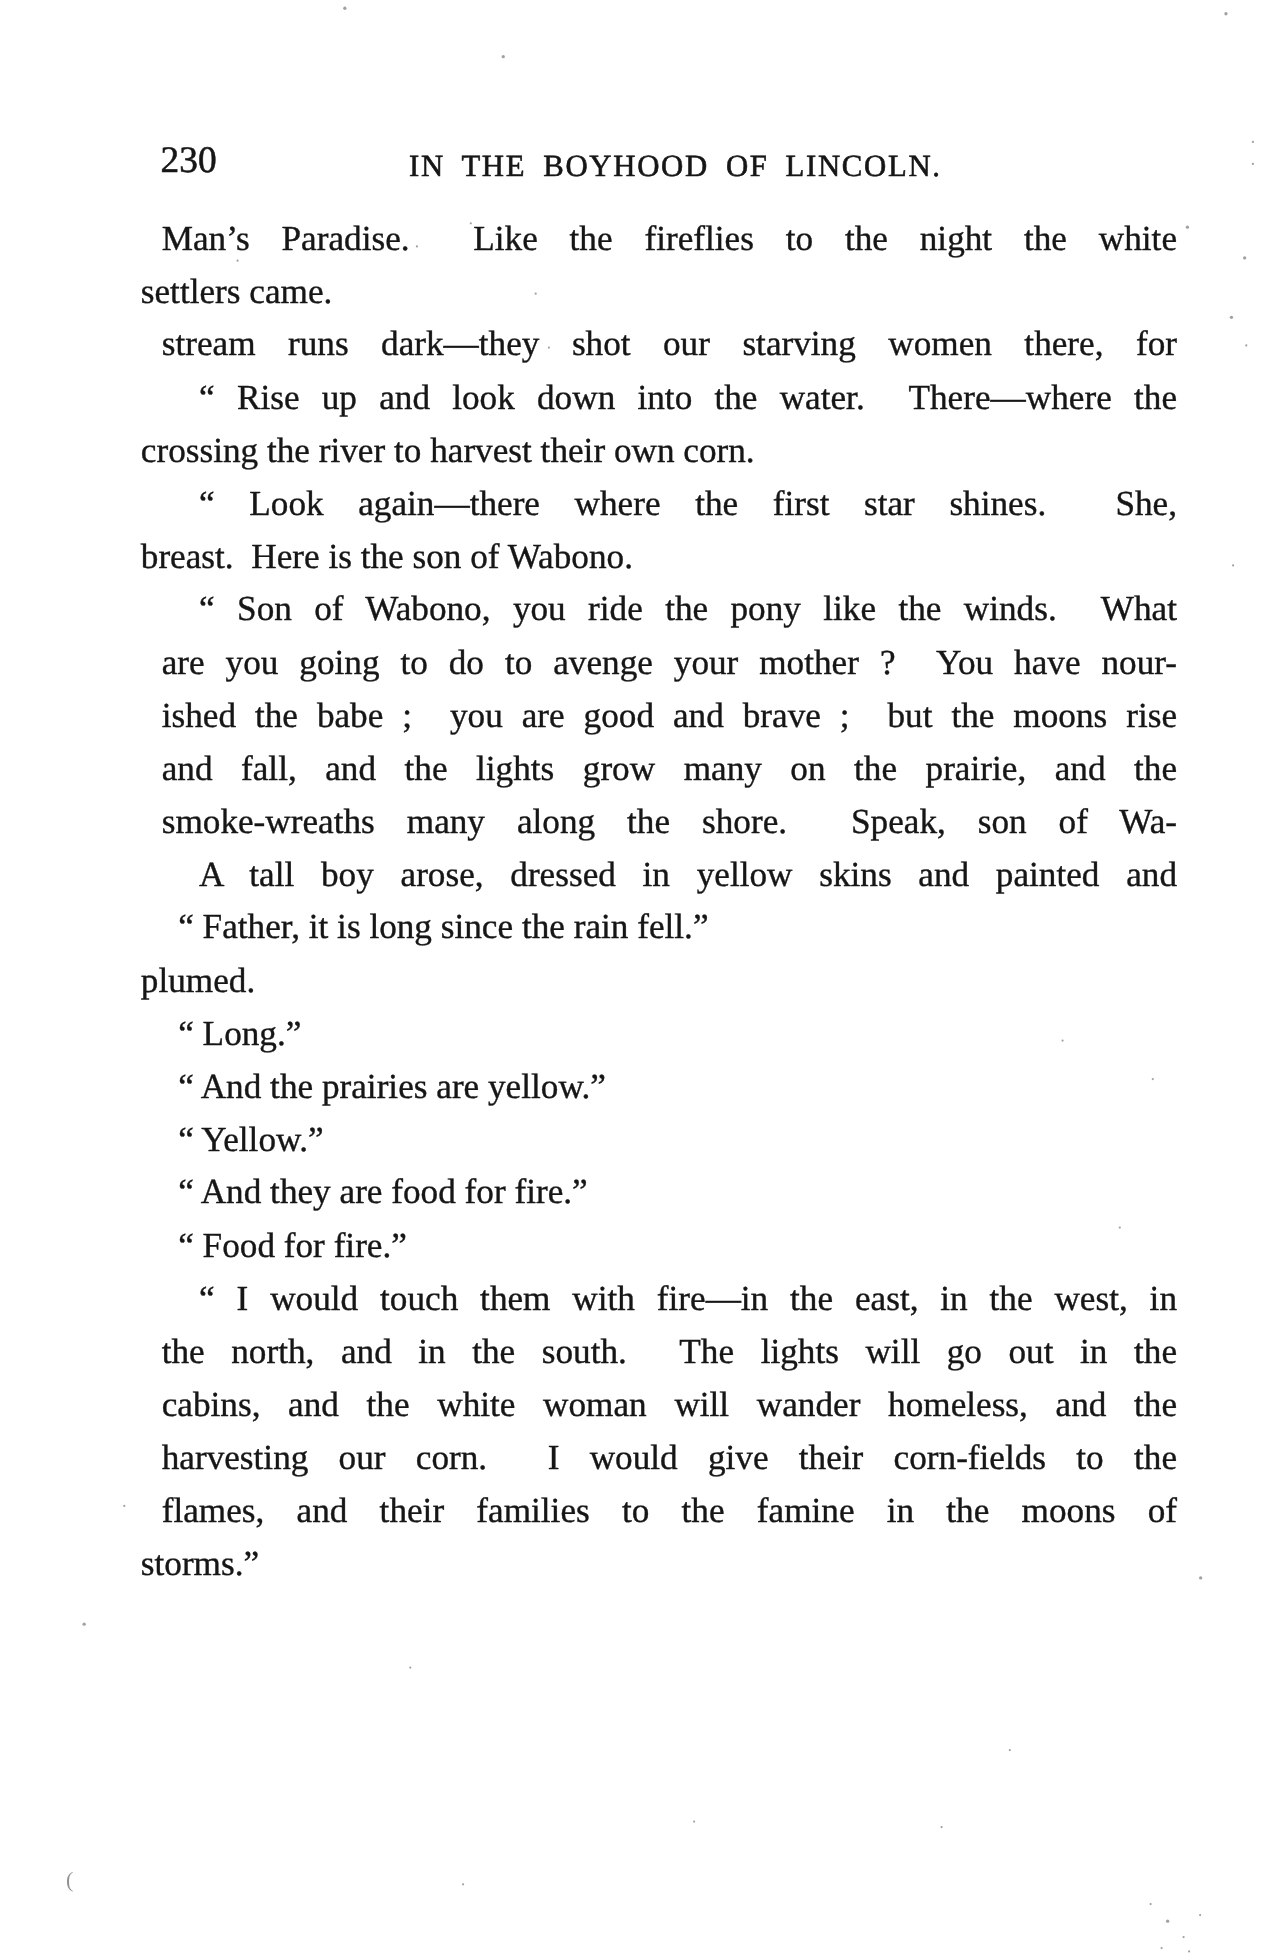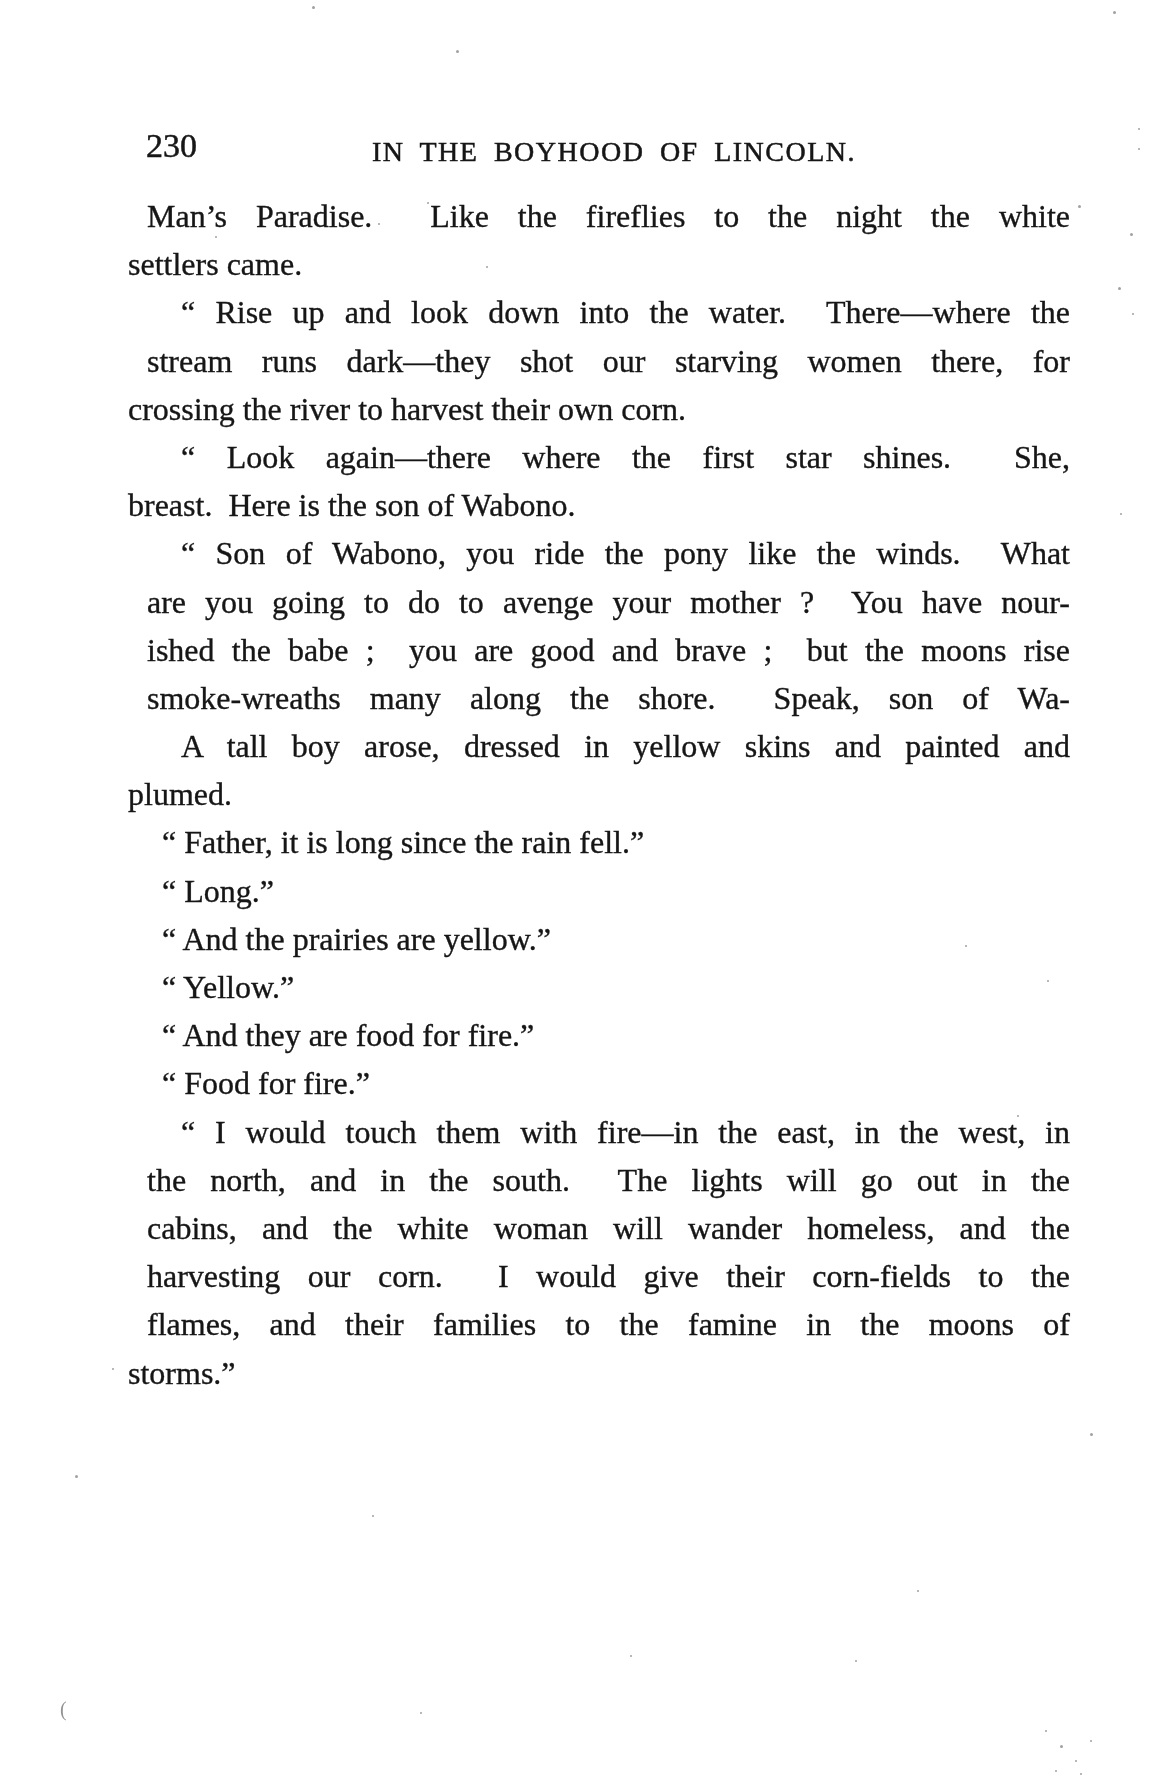--- a/index.html
+++ b/index.html
@@ -73,32 +73,33 @@
 
 <div class="page">
 
   <span class="page-number">230</span>
 
   <div class="running-title">IN THE BOYHOOD OF LINCOLN.</div>
 
   <div class="text-block" id="text-block">
       <div class="line justify">Man’s Paradise.  Like the fireflies to the night the white</div>
       <div class="line">settlers came.</div>
+      <div class="line justify">stream runs dark—they shot our starving women there, for</div>
       <div class="line justify indent">“ Rise up and look down into the water.  There—where the</div>
-      <div class="line justify">stream runs dark—they shot our starving women there, for</div>
       <div class="line">crossing the river to harvest their own corn.</div>
       <div class="line justify indent">“ Look again—there where the first star shines.  She,</div>
       <div class="line">breast.  Here is the son of Wabono.</div>
       <div class="line justify indent">“ Son of Wabono, you ride the pony like the winds.  What</div>
       <div class="line justify">are you going to do to avenge your mother ?  You have nour-</div>
       <div class="line justify">ished the babe ;  you are good and brave ;  but the moons rise</div>
+      <div class="line justify">and fall, and the lights grow many on the prairie, and the</div>
       <div class="line justify">smoke-wreaths many along the shore.  Speak, son of Wa-</div>
       <div class="line justify indent">A tall boy arose, dressed in yellow skins and painted and</div>
+      <div class="line indent">“ Father, it is long since the rain fell.”</div>
       <div class="line">plumed.</div>
-      <div class="line indent">“ Father, it is long since the rain fell.”</div>
       <div class="line indent">“ Long.”</div>
       <div class="line indent">“ And the prairies are yellow.”</div>
       <div class="line indent">“ Yellow.”</div>
       <div class="line indent">“ And they are food for fire.”</div>
       <div class="line indent">“ Food for fire.”</div>
       <div class="line justify indent">“ I would touch them with fire—in the east, in the west, in</div>
       <div class="line justify">the north, and in the south.  The lights will go out in the</div>
       <div class="line justify">cabins, and the white woman will wander homeless, and the</div>
       <div class="line justify">harvesting our corn.  I would give their corn-fields to the</div>
       <div class="line justify">flames, and their families to the famine in the moons of</div>

